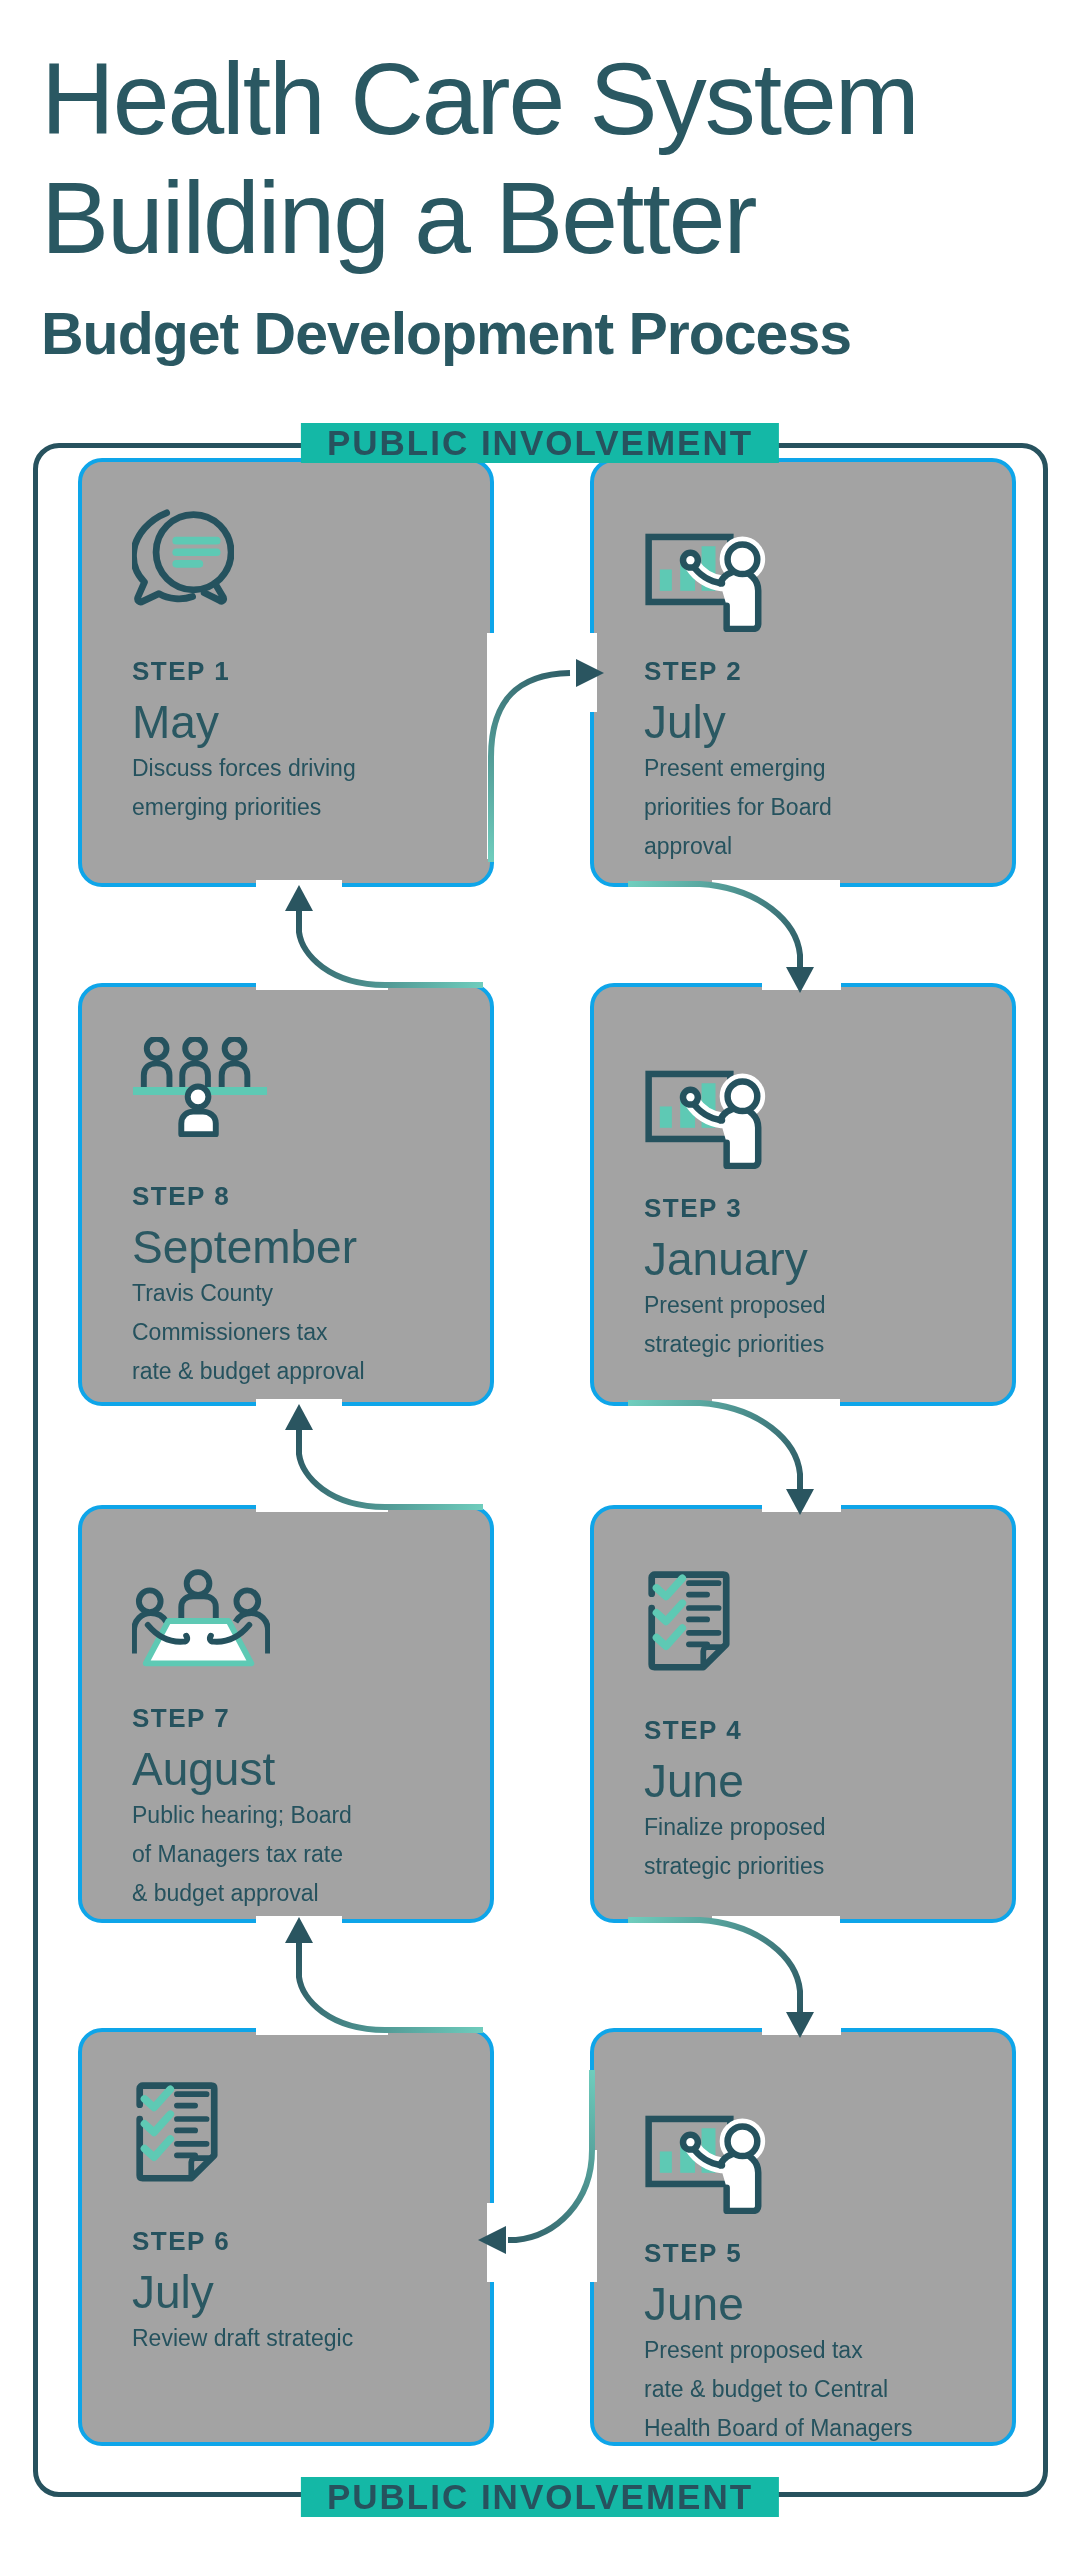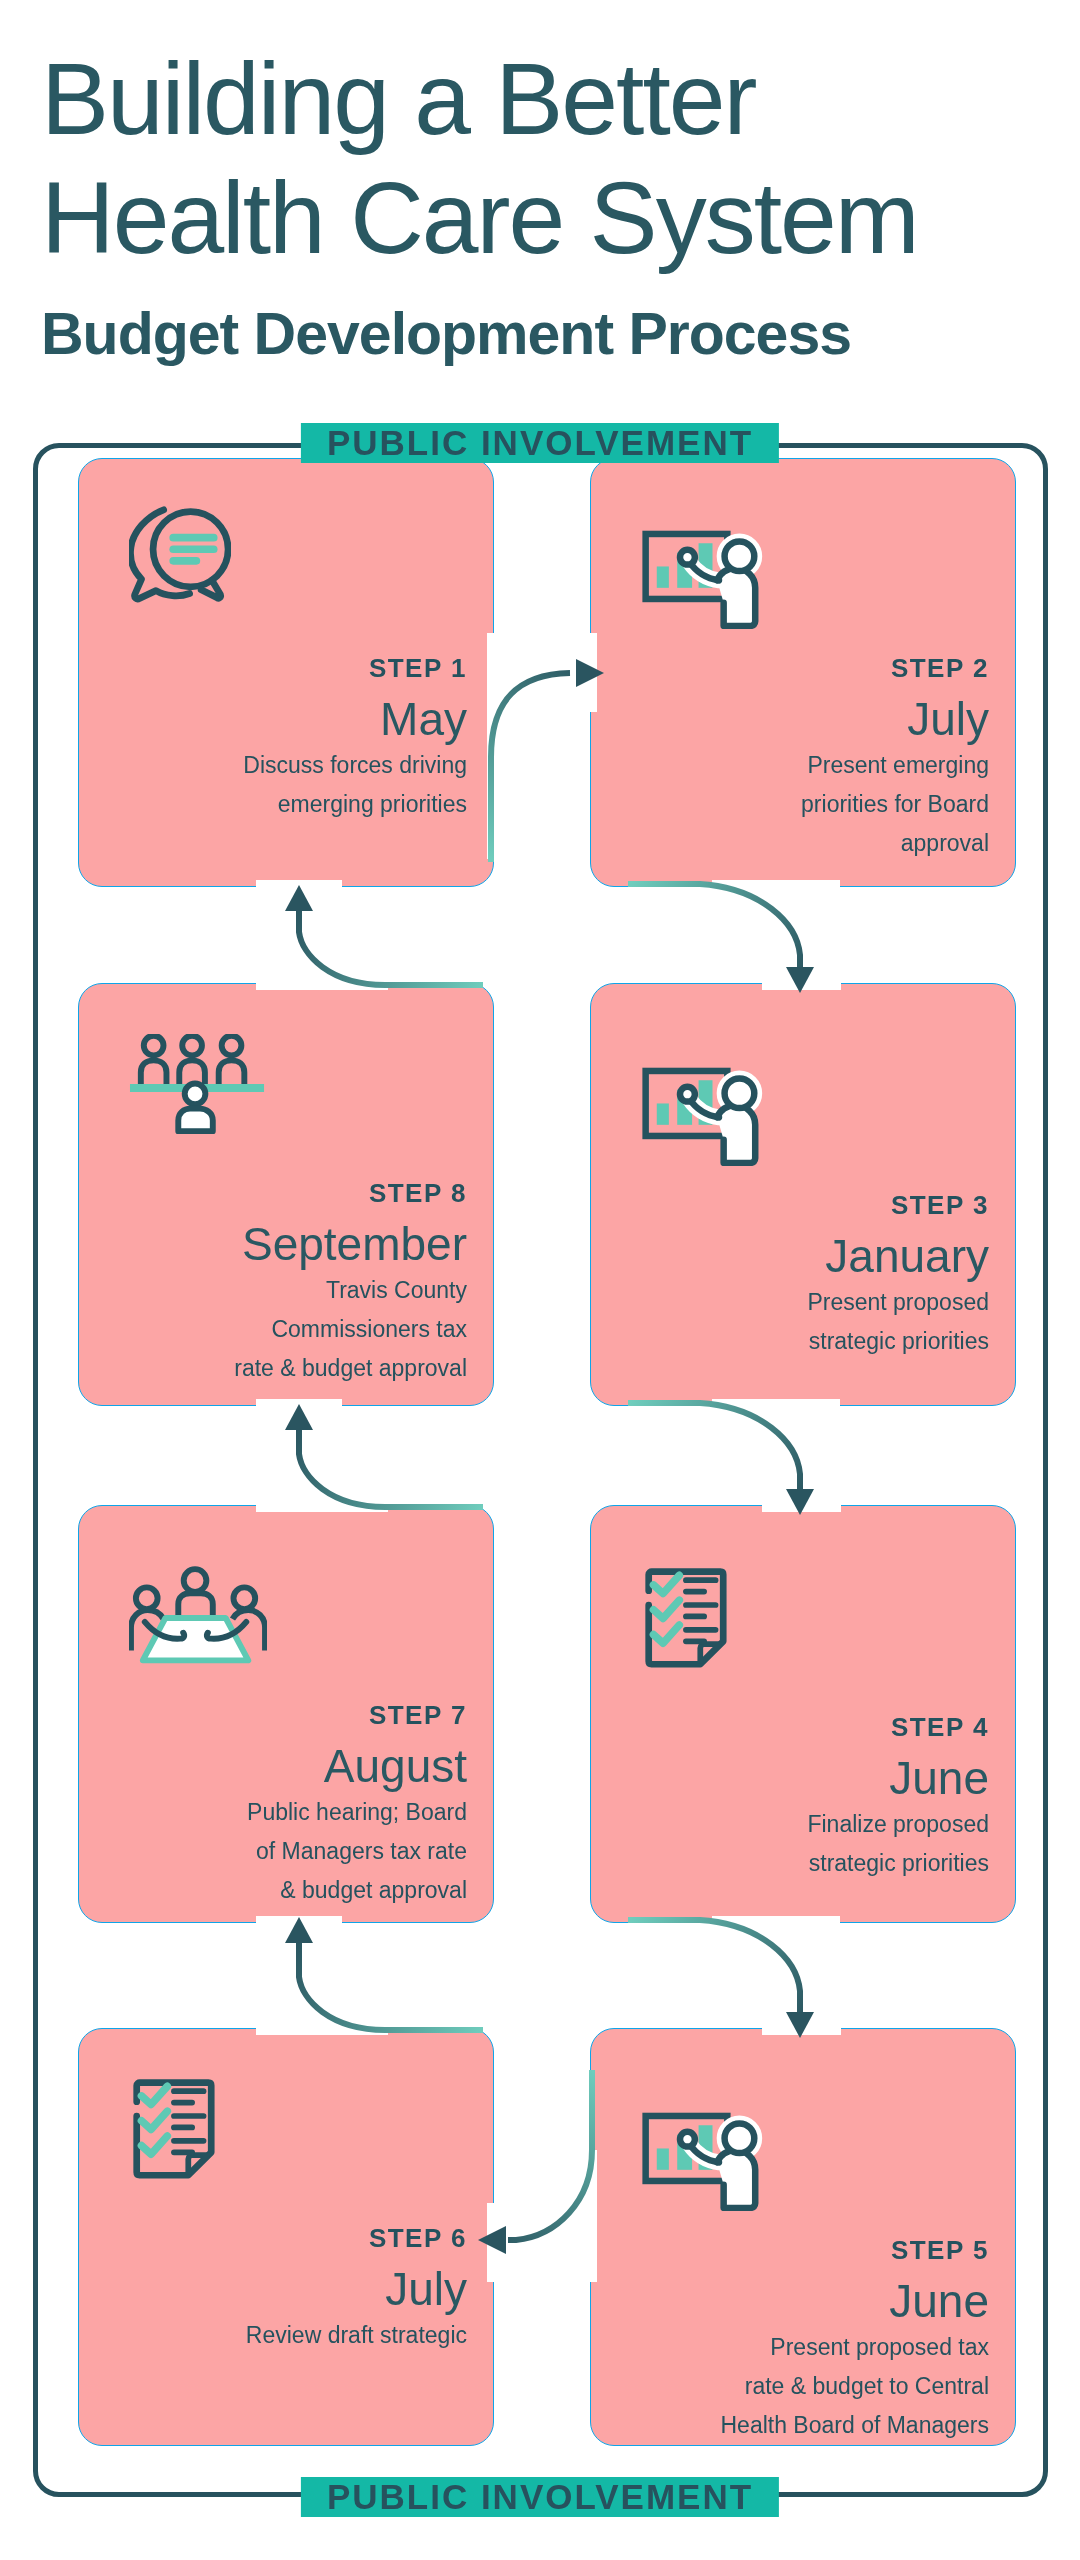--- a/index.html
+++ b/index.html
@@ -22,23 +22,23 @@
     border:5px solid #27525E;border-radius:26px;box-sizing:border-box;
   }
   .frame-label{
     position:absolute;left:50%;transform:translate(-50%,-50%);
     background:#14b8a6;padding:0 26px;font-size:35px;font-weight:700;
     letter-spacing:2px;color:#27525E;white-space:nowrap;z-index:3;
   }
   .frame-label.top{top:443px;}
   .frame-label.bottom{top:2497px;}
   .card{
-    position:absolute;border:1px solid #0ea5e9;border-radius:24px;
-    box-sizing:border-box;background:#fca5a5;
-    padding:44px 26px 0 50px;z-index:1;text-align:right;
+    position:absolute;border:4px solid #0ea5e9;border-radius:24px;
+    box-sizing:border-box;background:#a3a3a3;
+    padding:44px 26px 0 50px;z-index:1;
   }
   .c1{left:78px;top:458px;width:416px;height:429px}
   .c2{left:590px;top:458px;width:426px;height:429px}
   .c8{left:78px;top:983px;width:416px;height:423px}
   .c3{left:590px;top:983px;width:426px;height:423px}
   .c7{left:78px;top:1505px;width:416px;height:418px}
   .c4{left:590px;top:1505px;width:426px;height:418px}
   .c6{left:78px;top:2028px;width:416px;height:418px}
   .c5{left:590px;top:2028px;width:426px;height:418px}
   .icon-box{height:128px;margin-bottom:22px;display:flex;align-items:flex-start;}
@@ -47,22 +47,22 @@
   .desc{font-size:23px;line-height:39px;color:#25525E;margin-top:0;white-space:pre-line;}
   .gap{position:absolute;background:#fff;z-index:2;}
   .arrows{position:absolute;left:0;top:0;z-index:4;pointer-events:none;}
 </style>
 </head>
 <body>
 
 <div class="canvas">
 
   <div class="title">
+    <span>Health Care System</span>
     <span>Building a Better</span>
-    <span>Health Care System</span>
   </div>
   <div class="subtitle">Budget Development Process</div>
 
   <div class="frame"></div>
   <div class="frame-label top">PUBLIC INVOLVEMENT</div>
   <div class="frame-label bottom">PUBLIC INVOLVEMENT</div>
 
   <div class="card c1">
     <div class="icon-box">
       <svg width="102" height="106" viewBox="0 0 106 104">

